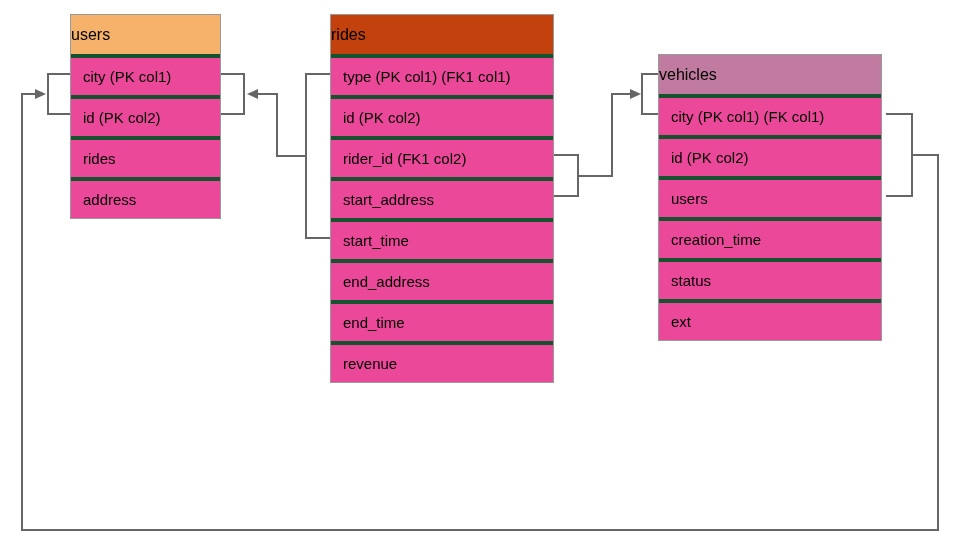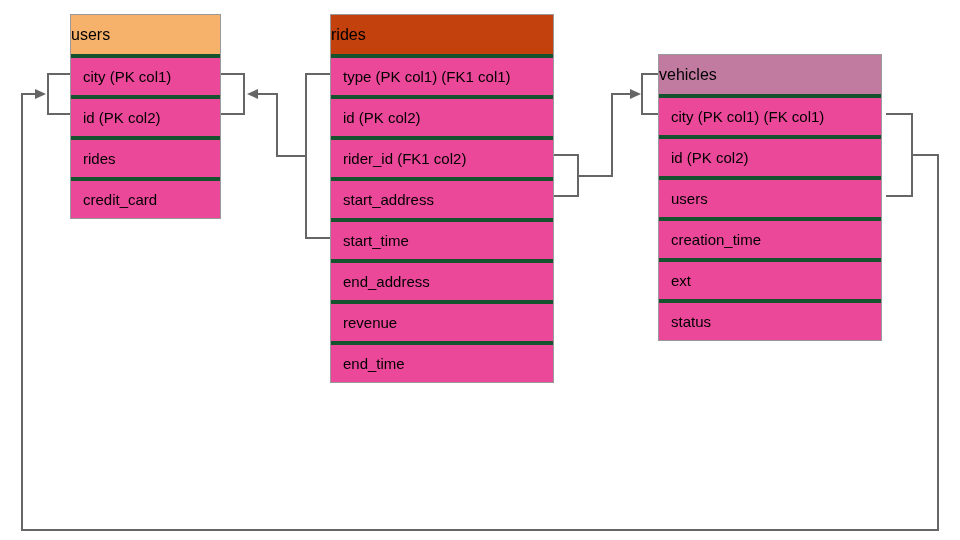--- a/index.html
+++ b/index.html
@@ -76,43 +76,43 @@
       <polygon class="connfill" points="46,94 35,89 35,99" fill="#666666"></polygon>
     </g>
   </svg>
 
   <div class="db-table" style="left:70px; top:14px; width:149px;">
     <div class="thead" style="background: rgb(246, 178, 107);">users</div>
     <div>
         <div class="row">city (PK col1)</div>
         <div class="row">id (PK col2)</div>
         <div class="row">rides</div>
-        <div class="row">credit_card</div>
+        <div class="row">address</div>
       </div>
   </div>
 
   <div class="db-table" style="left:330px; top:14px; width:222px;">
     <div class="thead" style="background: #c2410c;">rides</div>
     <div>
         <div class="row">type (PK col1) (FK1 col1)</div>
         <div class="row">id (PK col2)</div>
         <div class="row">rider_id (FK1 col2)</div>
         <div class="row">start_address</div>
         <div class="row">start_time</div>
         <div class="row">end_address</div>
+        <div class="row">end_time</div>
         <div class="row">revenue</div>
-        <div class="row">end_time</div>
       </div>
   </div>
 
   <div class="db-table" style="left:658px; top:14px; width:222px;margin-top:40px;">
     <div class="thead" style="background: rgb(194, 123, 160);">vehicles</div>
     <div>
         <div class="row">city (PK col1) (FK col1)</div>
         <div class="row">id (PK col2)</div>
         <div class="row">users</div>
         <div class="row">creation_time</div>
+        <div class="row">status</div>
         <div class="row">ext</div>
-        <div class="row">status</div>
       </div>
   </div>
 
 </div>
 
 </body></html>

